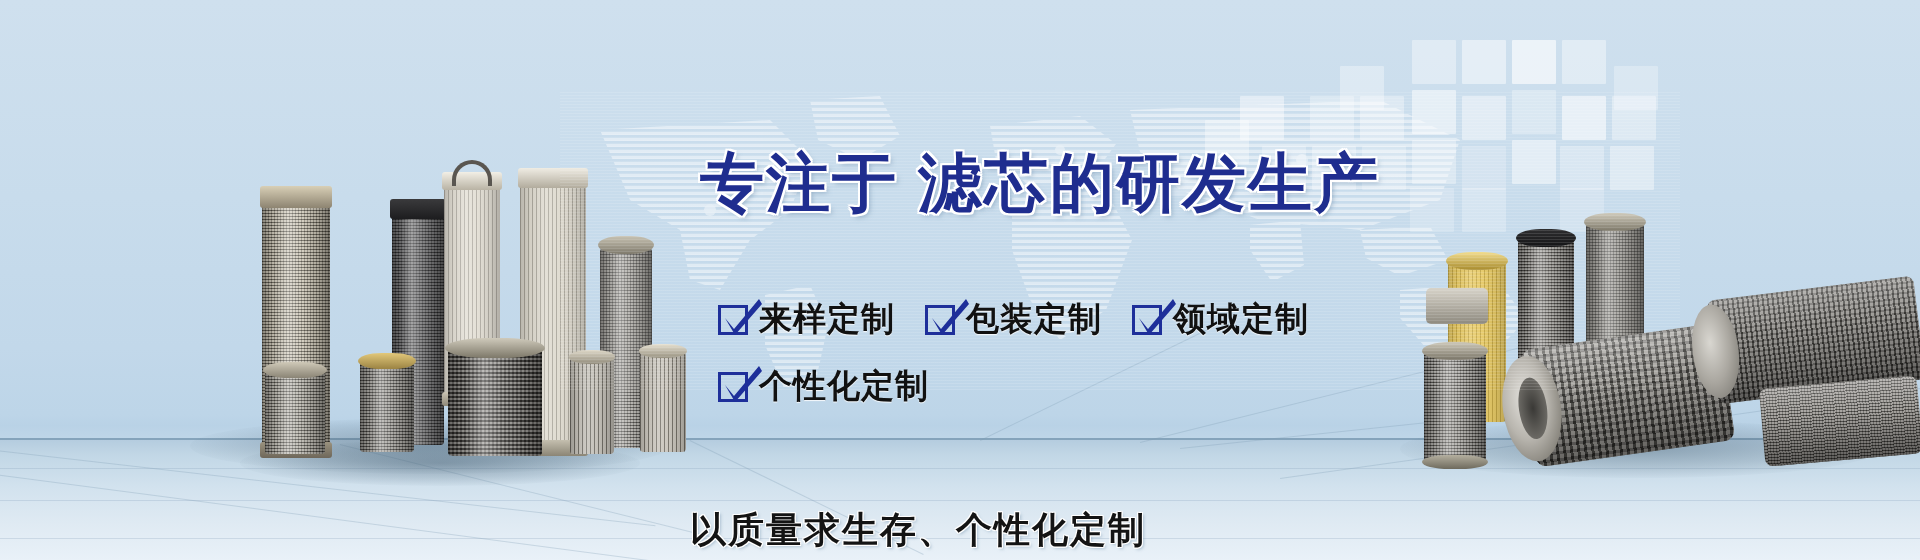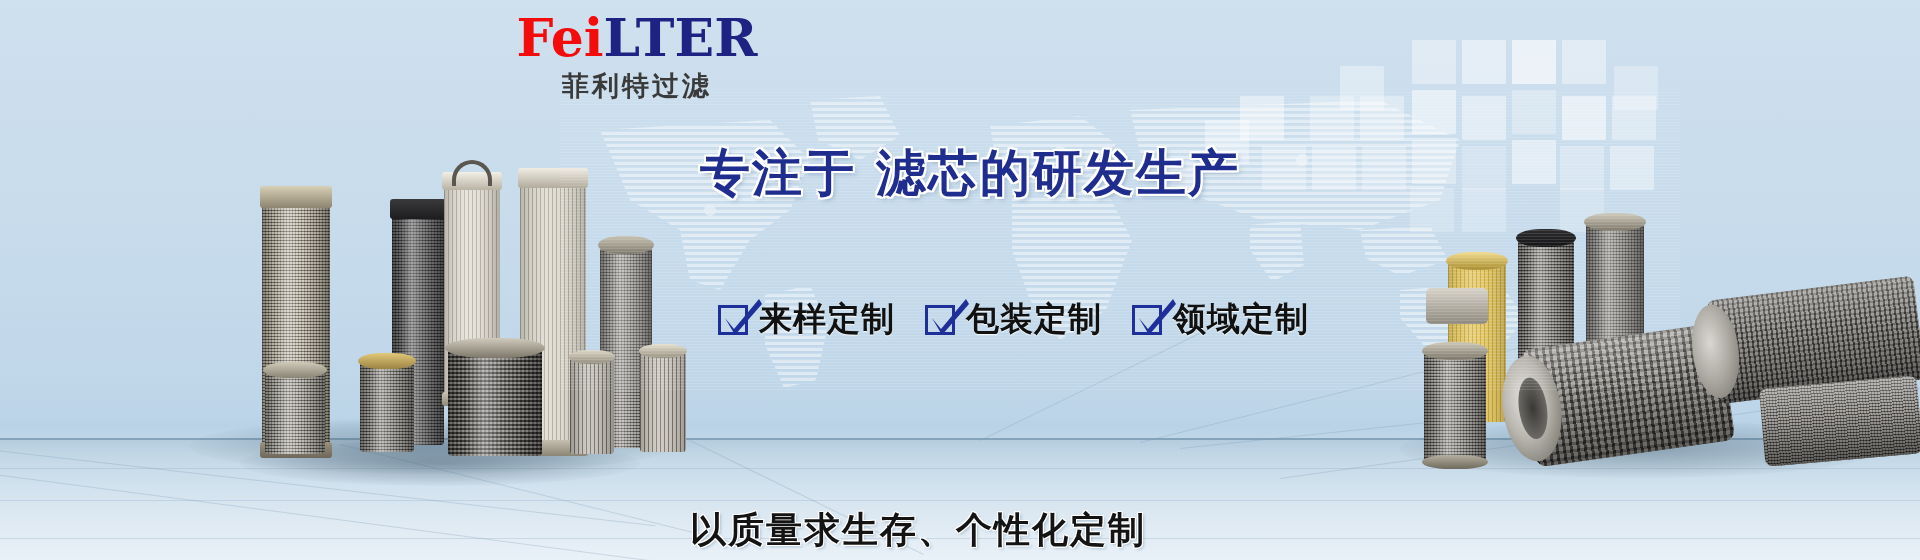--- a/index.html
+++ b/index.html
@@ -44,21 +44,21 @@
   .logo .wm-red{color:#f40b0b;}
   .logo .wm-blue{color:#1c2383;}
   .logo .cn{
     margin-top:4px;font-size:27px;font-weight:bold;color:#3a3a3a;
     letter-spacing:3px;line-height:32px;white-space:nowrap;
   }
 
   
   .headline{
     position:absolute;left:700px;top:140px;white-space:nowrap;
-    font-size:50px;font-weight:bold;color:#1f2d8f;letter-spacing:2px;
+    font-size:64px;font-weight:bold;color:#1f2d8f;letter-spacing:2px;
     text-shadow:
       2px 0 0 #fff,-2px 0 0 #fff,0 2px 0 #fff,0 -2px 0 #fff,
       2px 2px 0 #fff,-2px 2px 0 #fff,2px -2px 0 #fff,-2px -2px 0 #fff,
       3px 3px 5px rgba(110,140,170,.55);
   }
   .headline .gap{display:inline-block;width:20px;}
 
   
   .features{position:absolute;left:718px;top:297px;}
   .frow{display:flex;align-items:center;margin-bottom:22px;font-family:Liberation Serif, serif;}
@@ -331,26 +331,20 @@
       <div class="body" style="background:#7b7871;border-radius:8px;"></div>
       <div class="mesh" style="border-radius:8px;"></div>
       <div class="gloss" style="border-radius:8px;background:linear-gradient(to bottom,rgba(255,255,255,.26) 0%,rgba(255,255,255,.04) 40%,rgba(0,0,0,.26) 80%,rgba(0,0,0,.42) 100%);"></div>
     </div>
 
     <div style="position:absolute;left:1426px;top:288px;width:62px;height:36px;background:linear-gradient(to bottom,#d7d3c9,#8e8a7f);border-radius:5px;"></div>
   </div>
 
   <div class="mapstripes"></div>
 
-  <div class="logo">
-    <div class="wordmark">
-      <span class="wm-red">Fei</span><span class="wm-blue">LTER</span>
-    </div>
-    <div class="cn">菲利特过滤</div>
-  </div>
 
   <div class="headline">
     <span>专注于</span><span class="gap"></span><span>滤芯的研发生产</span>
   </div>
 
   <div class="features">
 
     <div class="frow">
       <div class="feat">
         <span class="cbox">
@@ -372,19 +366,27 @@
         <span class="cbox">
           <svg class="tick" viewBox="0 0 44 40">
             <path d="M6 20 L15 31 L40 1 L43 6 L16 37 Z" fill="#1e2f9a"></path>
           </svg>
         </span>
         <span class="lbl">领域定制</span>
       </div>
     </div>
 
     <div class="frow">
+      <div class="feat" style="margin-right:46px;">
+        <span class="cbox">
+          <svg class="tick" viewBox="0 0 44 40">
+            <path d="M6 20 L15 31 L40 1 L43 6 L16 37 Z" fill="#1e2f9a"></path>
+          </svg>
+        </span>
+        <span class="lbl">个性化定制</span>
+      </div>
     </div>
 
   </div>
 
   <div class="slogan">以质量求生存、个性化定制</div>
 
 </div>
 
 </body></html>

